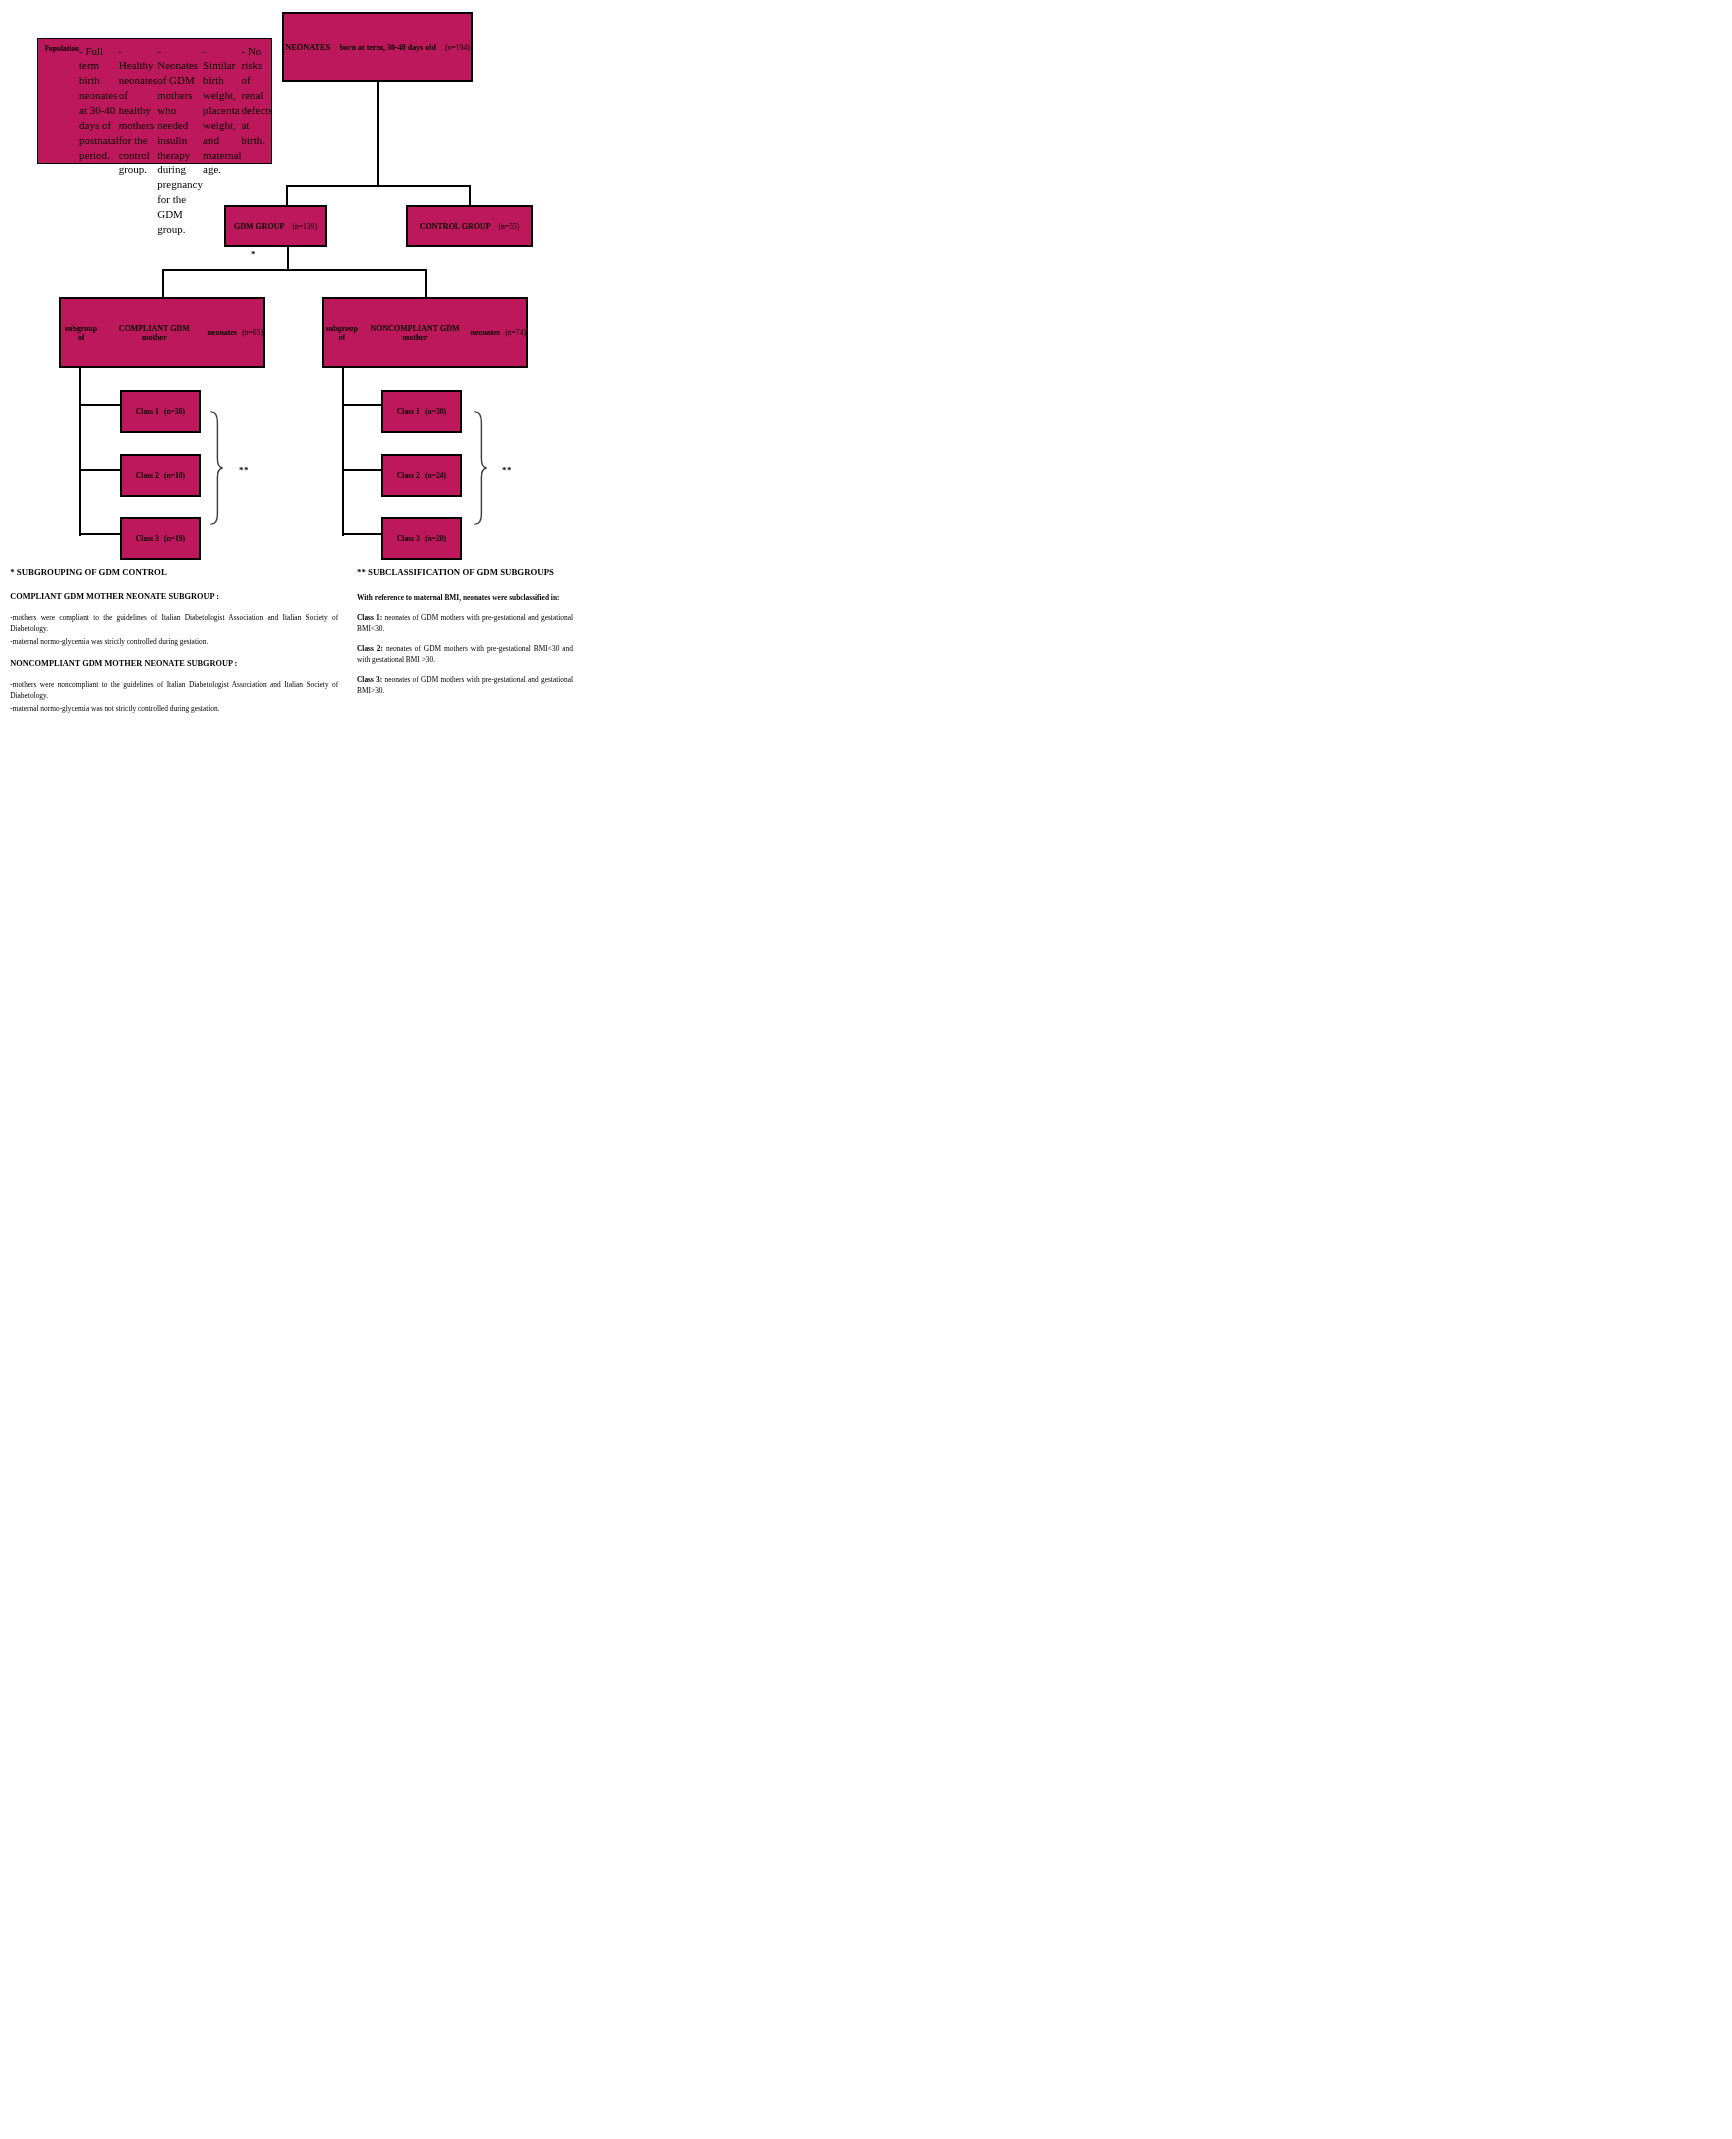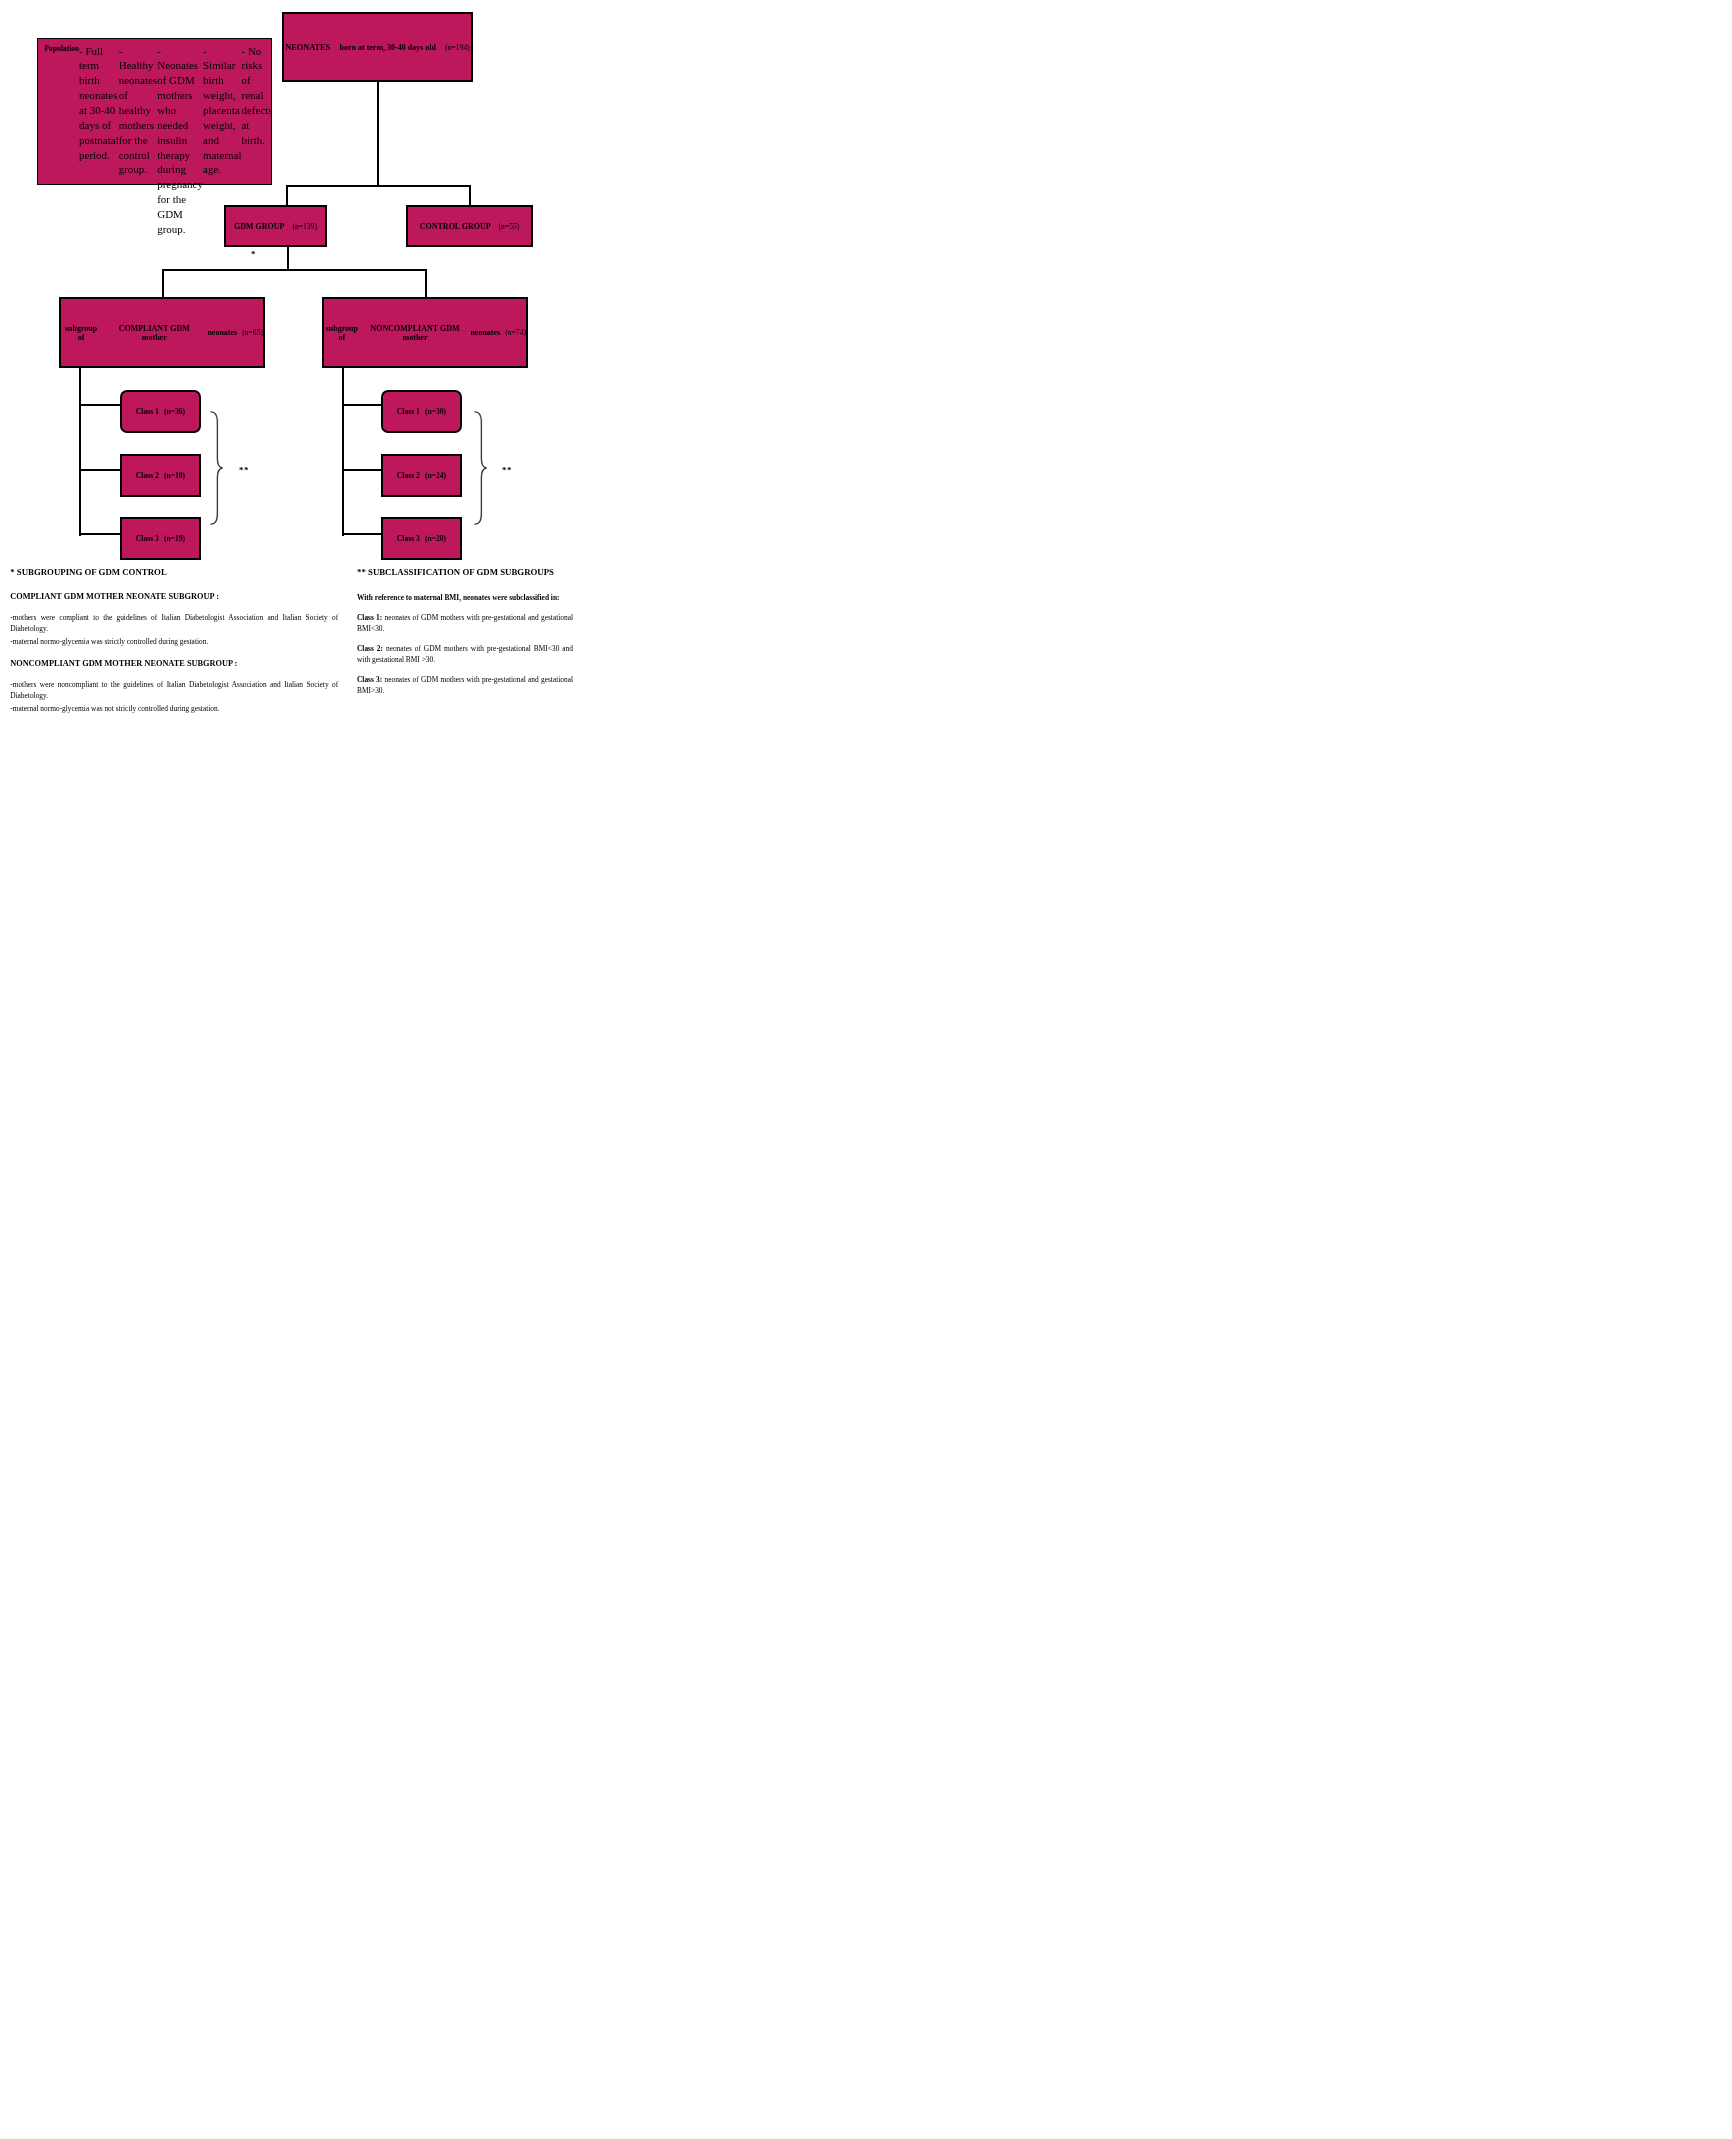--- a/index.html
+++ b/index.html
@@ -8,31 +8,31 @@
   .node{position:absolute;box-sizing:border-box;background:#be185d;display:flex;flex-direction:row;
         align-items:center;justify-content:center;text-align:center;}
   .thick{border:2.8px solid #000;}
   .thin{border:0.9px solid #000;}
   .hline,.vline{position:absolute;background:#000;}
   .fs-title{font-size:8.3px;font-weight:bold;}
   .fs-sub{font-size:8px;font-weight:bold;}
   .fs-n{font-size:7.6px;font-weight:normal;}
   .fs-nb{font-size:7.6px;font-weight:bold;}
   .root-box{left:282px;top:12px;width:191px;height:70px;gap:9.3px;}
-  .pop-box{left:37px;top:38px;width:235px;height:147px;align-items:flex-start;justify-content:flex-start;
+  .pop-box{left:37px;top:38px;width:235px;height:126px;align-items:flex-start;justify-content:flex-start;
            text-align:left;padding:4.6px 6.5px 3.7px 6.5px;}
   .pop-title{width:100%;text-align:center;font-size:7.4px;font-weight:bold;margin-bottom:7px;}
   .pop-item{font-size:11px;line-height:1.35;margin-bottom:6px;}
   .gdm-box{left:224px;top:205px;width:103px;height:42px;gap:7.9px;}
   .ctrl-box{left:406px;top:205px;width:127px;height:42px;gap:7.9px;}
   .subL-box{left:59px;top:297px;width:206px;height:71px;gap:5.1px;}
   .subR-box{left:322px;top:297px;width:206px;height:71px;gap:5.1px;}
   .cls{width:81px;height:43px;gap:5.1px;}
   .clsL{left:120px;} .clsR{left:381px;}
-  .cls1{top:390px;border-radius:7px;} .cls2{top:454px;} .cls3{top:517px;}
+  .cls1{top:390px;} .cls2{top:454px;} .cls3{top:517px;}
   .star{position:absolute;font-size:8.8px;font-weight:bold;letter-spacing:0.5px;}
   .brace{position:absolute;width:14px;height:116px;}
   .notes{position:absolute;line-height:1.5;}
   .notes-left{left:10.2px;top:566px;width:328px;}
   .notes-right{left:357px;top:566px;width:216px;}
   .note-title{font-size:8.8px;font-weight:bold;margin:0 0 12px 0;}
   .note-head{font-size:8.3px;font-weight:bold;margin:11px 0 8.3px 0;}
   .note-p{font-size:7.4px;text-align:justify;margin:0 0 1.9px 0;}
   .note-intro{font-size:7.4px;font-weight:bold;text-align:justify;margin:0 0 8.3px 0;line-height:1.55;}
   .note-class{font-size:7.4px;text-align:justify;margin:0 0 7.9px 0;line-height:1.55;}

